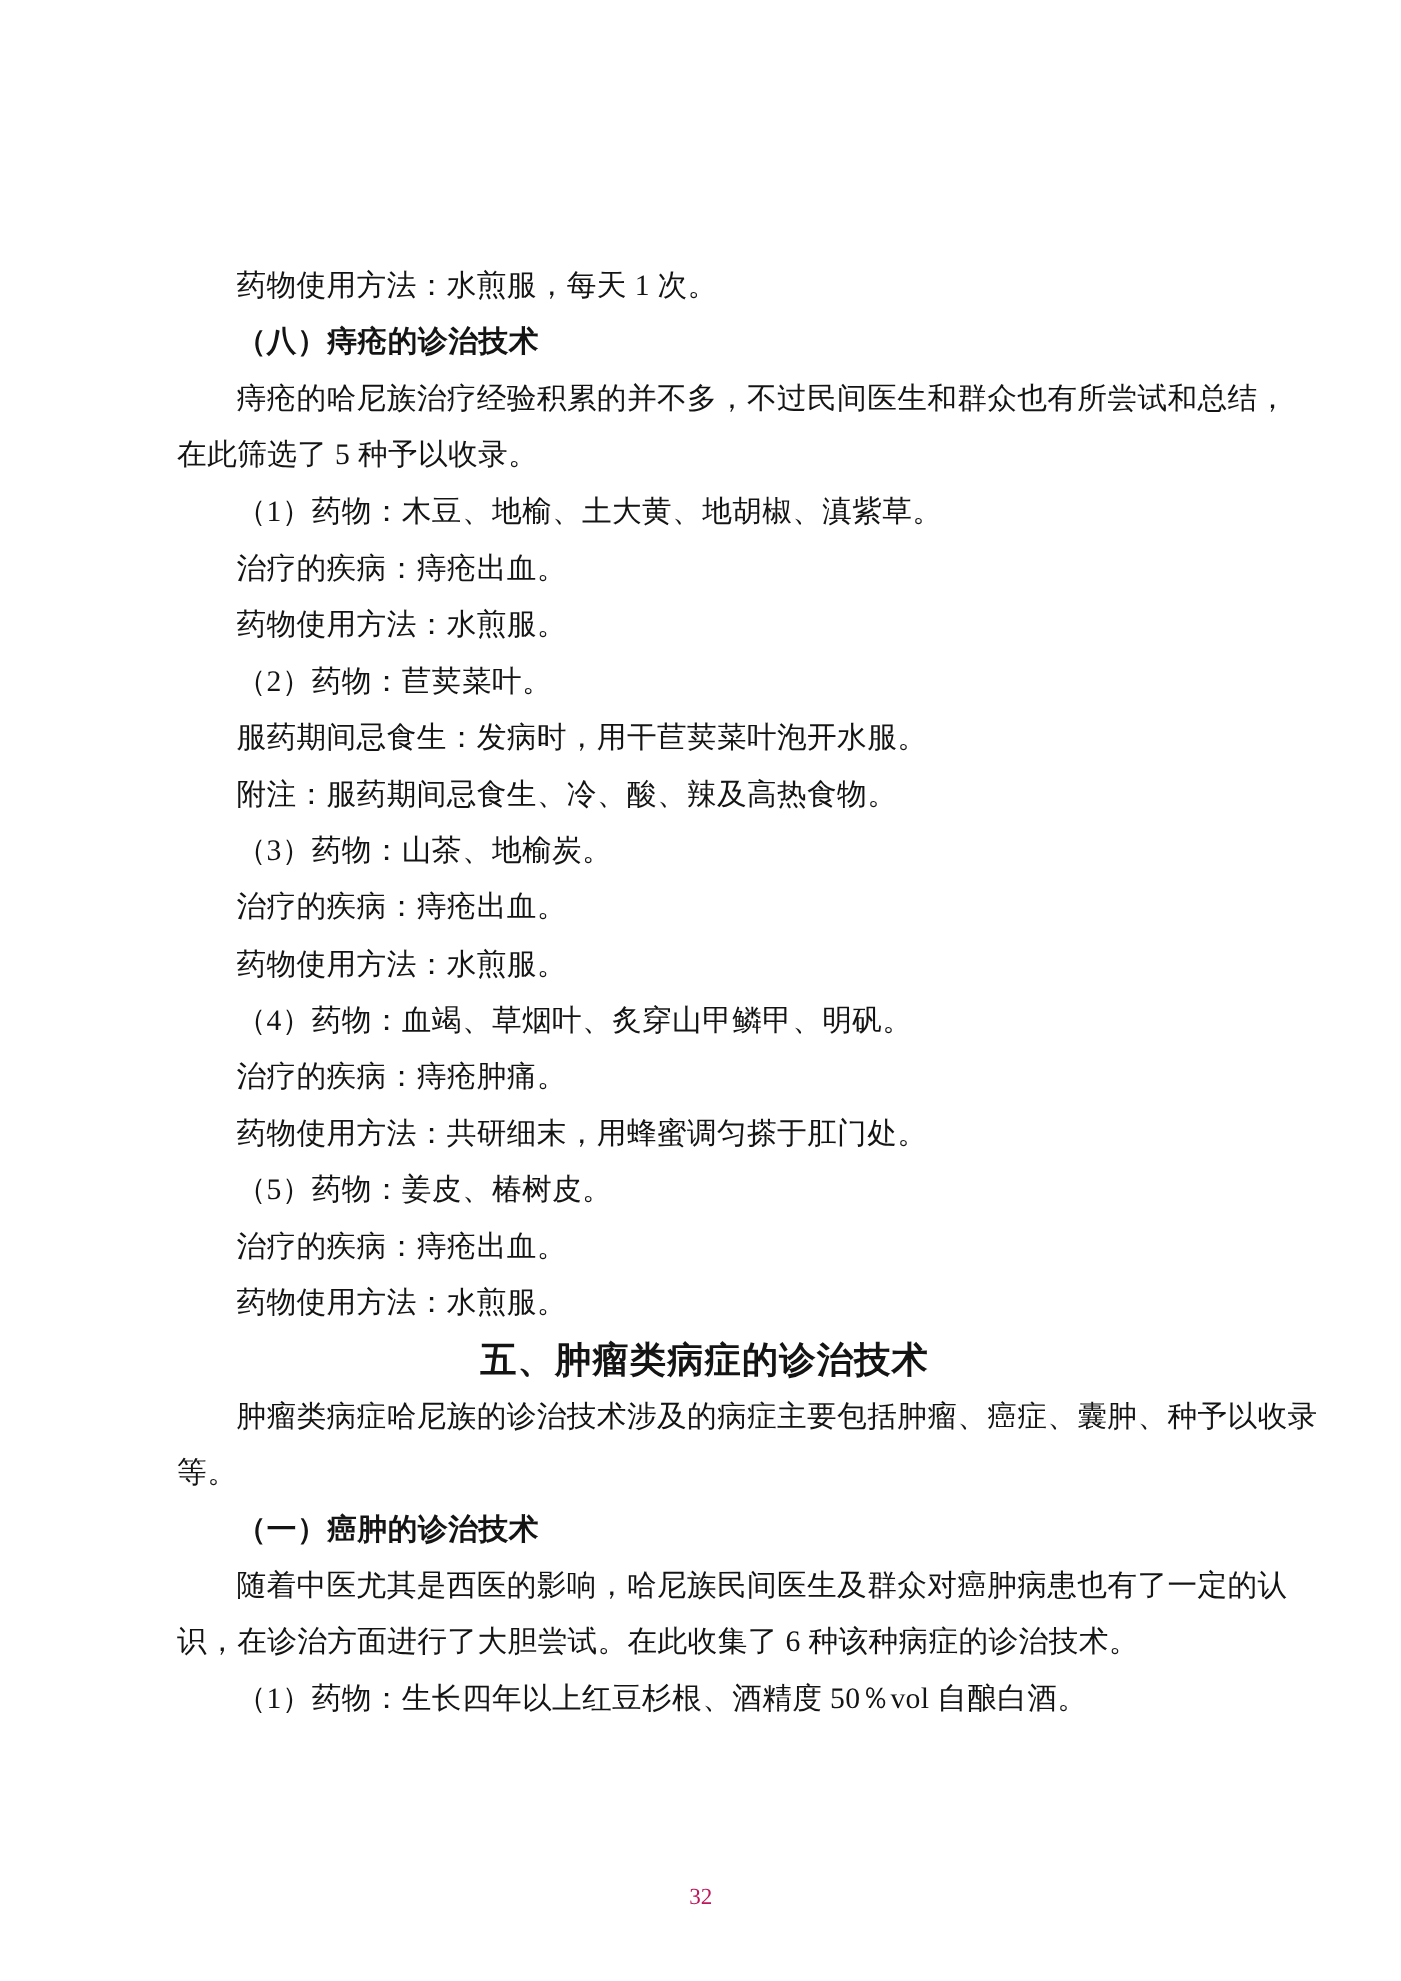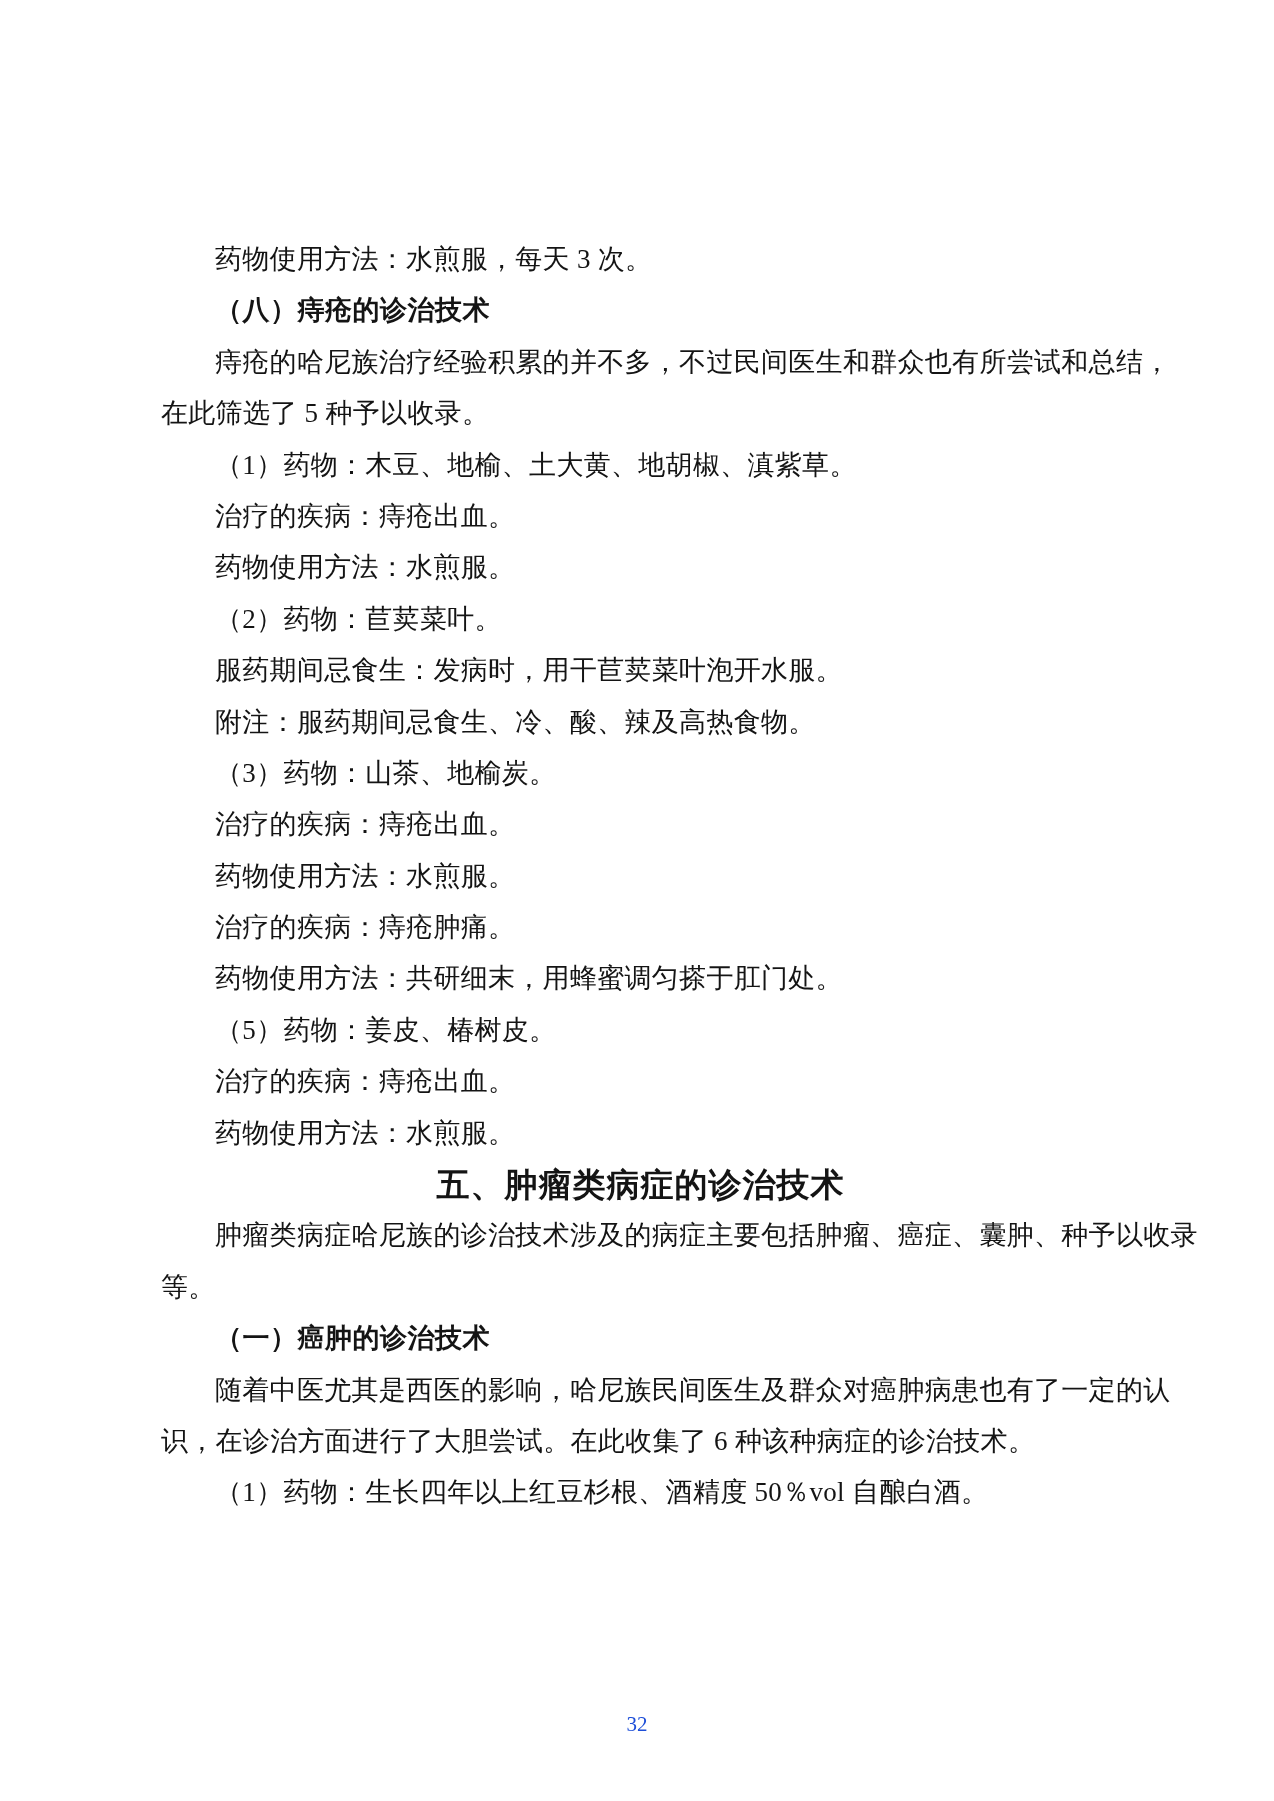--- a/index.html
+++ b/index.html
@@ -47,41 +47,42 @@
   }
   .footer {
     position: absolute;
     left: 0;
     right: 0;
     top: 1712px;
     text-align: center;
   }
   .page-number {
     font-size: 21px;
-    color: #1d4ed8;
+    color: #be185d;
   }
 </style>
 </head>
 <body>
 
 <div class="page">
   <div class="content">
-      <div class="line body indent">药物使用方法：水煎服，每天 3 次。</div>
+      <div class="line body indent">药物使用方法：水煎服，每天 1 次。</div>
       <div class="line subheading indent">（八）痔疮的诊治技术</div>
       <div class="line body indent">痔疮的哈尼族治疗经验积累的并不多，不过民间医生和群众也有所尝试和总结，</div>
       <div class="line body">在此筛选了 5 种予以收录。</div>
       <div class="line body indent">（1）药物：木豆、地榆、土大黄、地胡椒、滇紫草。</div>
       <div class="line body indent">治疗的疾病：痔疮出血。</div>
       <div class="line body indent">药物使用方法：水煎服。</div>
       <div class="line body indent">（2）药物：苣荬菜叶。</div>
       <div class="line body indent">服药期间忌食生：发病时，用干苣荬菜叶泡开水服。</div>
       <div class="line body indent">附注：服药期间忌食生、冷、酸、辣及高热食物。</div>
       <div class="line body indent">（3）药物：山茶、地榆炭。</div>
       <div class="line body indent">治疗的疾病：痔疮出血。</div>
       <div class="line body indent">药物使用方法：水煎服。</div>
+      <div class="line body indent">（4）药物：血竭、草烟叶、炙穿山甲鳞甲、明矾。</div>
       <div class="line body indent">治疗的疾病：痔疮肿痛。</div>
       <div class="line body indent">药物使用方法：共研细末，用蜂蜜调匀搽于肛门处。</div>
       <div class="line body indent">（5）药物：姜皮、椿树皮。</div>
       <div class="line body indent">治疗的疾病：痔疮出血。</div>
       <div class="line body indent">药物使用方法：水煎服。</div>
       <div class="line chapter">五、肿瘤类病症的诊治技术</div>
       <div class="line body indent">肿瘤类病症哈尼族的诊治技术涉及的病症主要包括肿瘤、癌症、囊肿、种予以收录</div>
       <div class="line body">等。</div>
       <div class="line subheading indent">（一）癌肿的诊治技术</div>
       <div class="line body indent">随着中医尤其是西医的影响，哈尼族民间医生及群众对癌肿病患也有了一定的认</div>

